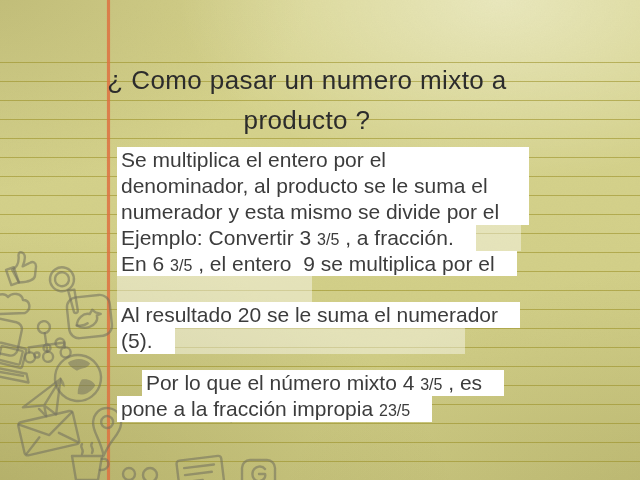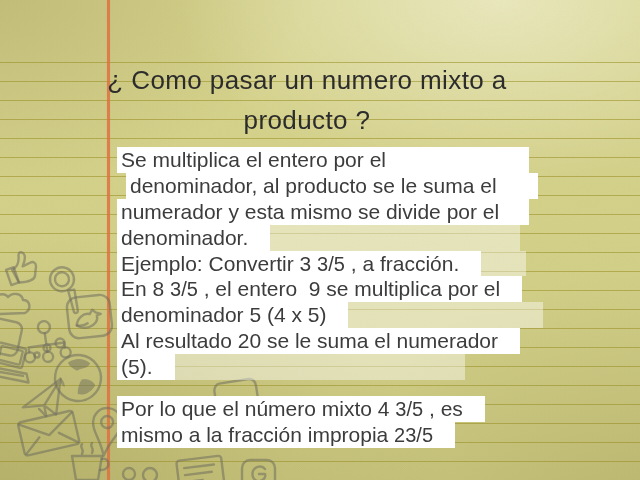--- a/index.html
+++ b/index.html
@@ -30,27 +30,27 @@
     stroke-linecap:round;stroke-linejoin:round;opacity:.55;
   }
   .doodle .fill{fill:#6e6c5c;stroke:none;opacity:.5;}
   .title{
     position:absolute;left:0;top:60px;width:614px;z-index:4;
     text-align:center;color:#2c2c2c;
     font-size:26px;line-height:40px;letter-spacing:.4px;
   }
   .body-text{position:absolute;left:117px;top:147px;z-index:5;}
   .row{height:25.9px;white-space:nowrap;}
-  .row.gap{margin-top:16px;}
+  .row.gap{margin-top:16px;text-align:center;}
   .box{
     display:inline-block;vertical-align:top;box-sizing:border-box;
     background:#fff;height:100%;padding:0 22px 0 4px;
     font-size:21px;line-height:25.9px;color:#3c3c3c;white-space:pre;
   }
-  .box .sm{font-size:20px;}
+  .box .sm{font-size:16px;}
   .ext{display:inline-block;vertical-align:top;height:100%;background:rgba(255,255,255,.42);}
 </style>
 </head>
 <body>
 
 <div class="stage">
   <div class="rules"></div>
   <div class="margin-line"></div>
 
   <div class="doodle" style="left:2px;top:240px;transform:rotate(-12deg)">
@@ -170,24 +170,23 @@
     <rect width="640" height="480" filter="url(#n)"></rect>
   </svg>
 
   <div class="title">
     <div>¿ Como pasar un numero mixto a</div>
     <div>producto ?</div>
   </div>
 
   <div class="body-text" id="body-text">
       <div class="row"><span class="box" style="min-width: 412px;"><span>Se multiplica el entero por el</span></span></div>
-      <div class="row"><span class="box" style="min-width: 412px; margin-left: 9px;"><span>denominador, al producto se le suma el</span></span></div>
+      <div class="row"><span class="box" style="min-width: 412px;"><span>denominador, al producto se le suma el</span></span></div>
       <div class="row"><span class="box" style="min-width: 412px;"><span>numerador y esta mismo se divide por el</span></span></div>
-      <div class="row"><span class="box"><span>denominador.</span></span><span class="ext" style="width: 250px;"></span></div>
       <div class="row"><span class="box"><span>Ejemplo: Convertir 3 </span><span class="sm">3/5</span><span> , a fracción.</span></span><span class="ext" style="width: 45px;"></span></div>
-      <div class="row"><span class="box"><span>En 8 </span><span class="sm">3/5</span><span> , el entero  9 se multiplica por el</span></span></div>
-      <div class="row"><span class="box"><span>denominador 5 (4 x 5)</span></span><span class="ext" style="width: 195px;"></span></div>
+      <div class="row"><span class="box"><span>En 6 </span><span class="sm">3/5</span><span> , el entero  9 se multiplica por el</span></span></div>
+      <div class="row"><span class="ext" style="width: 195px;"></span></div>
       <div class="row"><span class="box"><span>Al resultado 20 se le suma el numerador</span></span></div>
       <div class="row"><span class="box"><span>(5).</span></span><span class="ext" style="width: 290px;"></span></div>
       <div class="row gap"><span class="box"><span>Por lo que el número mixto 4 </span><span class="sm">3/5</span><span> , es</span></span></div>
-      <div class="row"><span class="box"><span>mismo a la fracción impropia </span><span class="sm">23/5</span></span></div>
+      <div class="row"><span class="box"><span>pone a la fracción impropia </span><span class="sm">23/5</span></span></div>
     </div>
 </div>
 
 </body></html>

